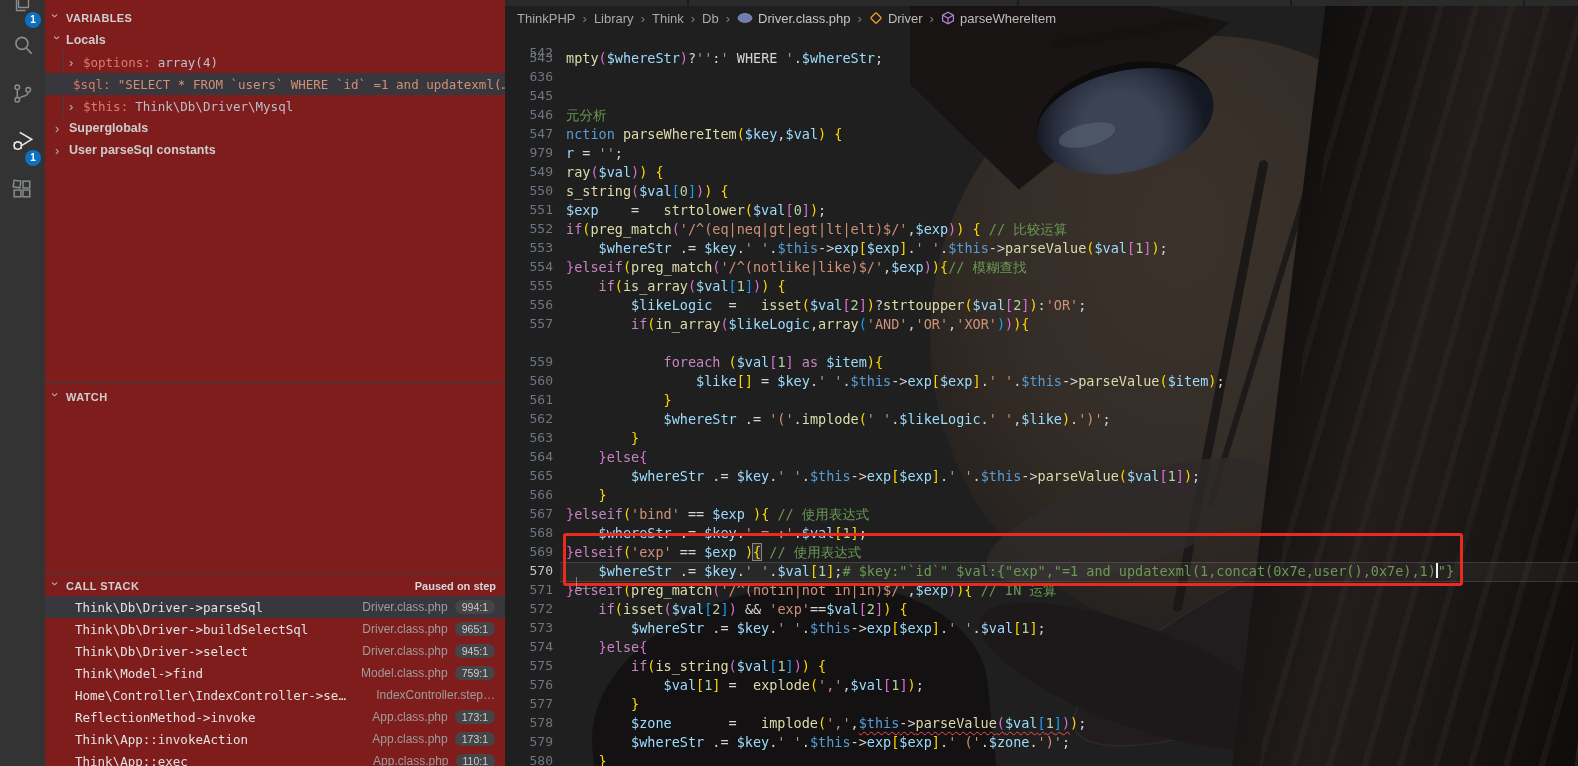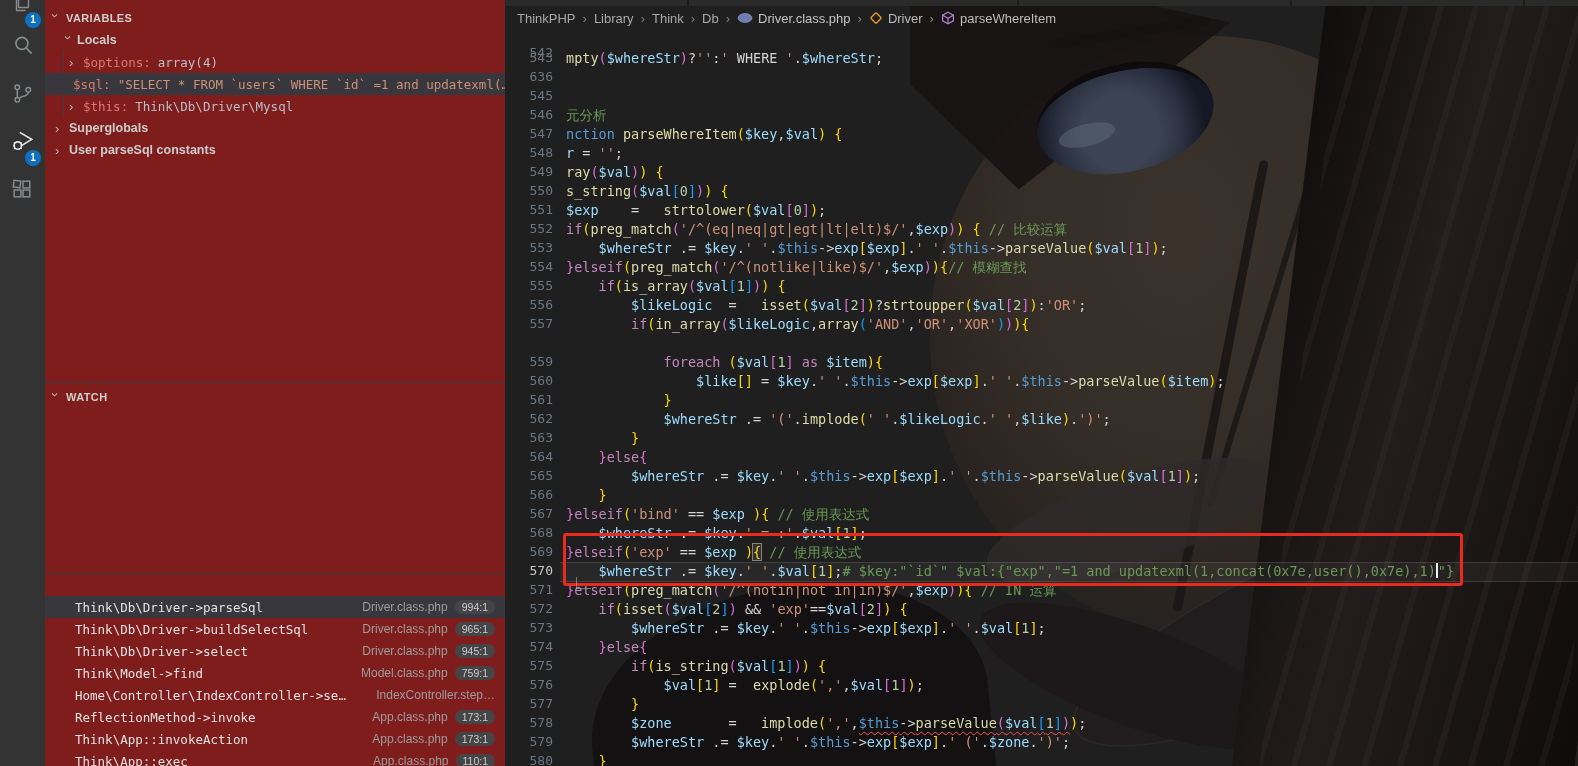--- a/index.html
+++ b/index.html
@@ -147,21 +147,21 @@
     </div>
   </div>
 
   <div class="sidebar">
 
     <div class="sec-header" style="top:7px;">
       <span class="twy">›</span>
       <span>VARIABLES</span>
     </div>
 
-    <div class="tree-row" style="top:29px; padding-left:18px;">
+    <div class="tree-row" style="top:29px; padding-left:7px;">
       <span class="twy">›</span>
       <span>Locals</span>
     </div>
 
     <div class="indent-guide" style="left:18px; top:51px; height:66px;"></div>
     <div id="var-rows">
         <div class="tree-row var-row" style="top: 51px; padding-left: 24px;">
           <span class="twy col">›</span>
           <span class="var-name">$options:</span>
           <span class="var-val-obj">array(4)</span>
@@ -187,20 +187,25 @@
       <span>User parseSql constants</span>
     </div>
 
     <div class="divider" style="top:383px;"></div>
     <div class="sec-header" style="top:386px;">
       <span class="twy">›</span>
       <span>WATCH</span>
     </div>
 
     <div class="divider" style="top:572px;"></div>
+    <div class="sec-header" style="top:575px;">
+      <span class="twy">›</span>
+      <span>CALL STACK</span>
+      <span class="paused">Paused on step</span>
+    </div>
     <div id="frame-rows">
         <div class="frame-row sel" style="top: 596px;">
           <span class="frame-fn">Think\Db\Driver-&gt;parseSql</span>
           <span class="frame-file">Driver.class.php</span>
           <span class="frame-badge">994:1</span>
         </div>
         <div class="frame-row" style="top: 618px;">
           <span class="frame-fn">Think\Db\Driver-&gt;buildSelectSql</span>
           <span class="frame-file">Driver.class.php</span>
           <span class="frame-badge">965:1</span>
@@ -291,21 +296,21 @@
     </div>
 
     <div class="cur-band" style="top:562px;"></div>
     <div id="code" class="code">
         <div class="line" style="top: 15px;"><span class="ln">542</span><span class="lt"></span></div>
         <div class="line" style="top: 20px;"><span class="ln">543</span><span class="lt"><span class="fn">mpty</span><span class="b2">(</span><span class="vr">$whereStr</span><span class="b2">)</span><span class="pl">?</span><span class="str">''</span><span class="pl">:</span><span class="str">' </span><span class="pl">WHERE</span><span class="str"> '</span><span class="pl">.</span><span class="vr">$whereStr</span><span class="pl">;</span></span></div>
         <div class="line" style="top: 39px;"><span class="ln">636</span><span class="lt"></span></div>
         <div class="line" style="top: 58px;"><span class="ln">545</span><span class="lt"></span></div>
         <div class="line" style="top: 77px;"><span class="ln">546</span><span class="lt"><span class="cm">元分析</span></span></div>
         <div class="line" style="top: 96px;"><span class="ln">547</span><span class="lt"><span class="st">nction </span><span class="fn">parseWhereItem</span><span class="b1">(</span><span class="vr">$key</span><span class="pl">,</span><span class="vr">$val</span><span class="b1">)</span><span class="pl"> </span><span class="b1">{</span></span></div>
-        <div class="line" style="top: 115px;"><span class="ln">548</span><span class="lt"><span class="vr">r</span><span class="pl"> = </span><span class="str">''</span><span class="pl">;</span></span></div>
+        <div class="line" style="top: 115px;"><span class="ln">979</span><span class="lt"><span class="vr">r</span><span class="pl"> = </span><span class="str">''</span><span class="pl">;</span></span></div>
         <div class="line" style="top: 134px;"><span class="ln">549</span><span class="lt"><span class="fn">ray</span><span class="b2">(</span><span class="vr">$val</span><span class="b2">)</span><span class="b1">)</span><span class="pl"> </span><span class="b1">{</span></span></div>
         <div class="line" style="top: 153px;"><span class="ln">550</span><span class="lt"><span class="fn">s_string</span><span class="b2">(</span><span class="vr">$val</span><span class="b3">[</span><span class="nm">0</span><span class="b3">]</span><span class="b2">)</span><span class="b1">)</span><span class="pl"> </span><span class="b1">{</span></span></div>
         <div class="line" style="top: 172px;"><span class="ln">551</span><span class="lt"><span class="vr">$exp</span><span class="pl">    =   </span><span class="fn">strtolower</span><span class="b1">(</span><span class="vr">$val</span><span class="b2">[</span><span class="nm">0</span><span class="b2">]</span><span class="b1">)</span><span class="pl">;</span></span></div>
         <div class="line" style="top: 191px;"><span class="ln">552</span><span class="lt"><span class="kw">if</span><span class="b1">(</span><span class="fn">preg_match</span><span class="b2">(</span><span class="str">'/^(eq|neq|gt|egt|lt|elt)$/'</span><span class="pl">,</span><span class="vr">$exp</span><span class="b2">)</span><span class="b1">)</span><span class="pl"> </span><span class="b1">{</span><span class="cm"> // 比较运算</span></span></div>
         <div class="line" style="top: 210px;"><span class="ln">553</span><span class="lt"><span class="pl">    </span><span class="vr">$whereStr</span><span class="pl"> .= </span><span class="vr">$key</span><span class="pl">.</span><span class="str">' '</span><span class="pl">.</span><span class="st">$this</span><span class="pl">-&gt;</span><span class="vr">exp</span><span class="b1">[</span><span class="vr">$exp</span><span class="b1">]</span><span class="pl">.</span><span class="str">' '</span><span class="pl">.</span><span class="st">$this</span><span class="pl">-&gt;</span><span class="fn">parseValue</span><span class="b1">(</span><span class="vr">$val</span><span class="b2">[</span><span class="nm">1</span><span class="b2">]</span><span class="b1">)</span><span class="pl">;</span></span></div>
         <div class="line" style="top: 229px;"><span class="ln">554</span><span class="lt"><span class="b2">}</span><span class="kw">elseif</span><span class="b1">(</span><span class="fn">preg_match</span><span class="b2">(</span><span class="str">'/^(notlike|like)$/'</span><span class="pl">,</span><span class="vr">$exp</span><span class="b2">)</span><span class="b1">)</span><span class="b1">{</span><span class="cm">// 模糊查找</span></span></div>
         <div class="line" style="top: 248px;"><span class="ln">555</span><span class="lt"><span class="pl">    </span><span class="kw">if</span><span class="b1">(</span><span class="fn">is_array</span><span class="b2">(</span><span class="vr">$val</span><span class="b3">[</span><span class="nm">1</span><span class="b3">]</span><span class="b2">)</span><span class="b1">)</span><span class="pl"> </span><span class="b1">{</span></span></div>
         <div class="line" style="top: 267px;"><span class="ln">556</span><span class="lt"><span class="pl">        </span><span class="vr">$likeLogic</span><span class="pl">  =   </span><span class="fn">isset</span><span class="b1">(</span><span class="vr">$val</span><span class="b2">[</span><span class="nm">2</span><span class="b2">]</span><span class="b1">)</span><span class="pl">?</span><span class="fn">strtoupper</span><span class="b1">(</span><span class="vr">$val</span><span class="b2">[</span><span class="nm">2</span><span class="b2">]</span><span class="b1">)</span><span class="pl">:</span><span class="str">'OR'</span><span class="pl">;</span></span></div>
         <div class="line" style="top: 286px;"><span class="ln">557</span><span class="lt"><span class="pl">        </span><span class="kw">if</span><span class="b1">(</span><span class="fn">in_array</span><span class="b2">(</span><span class="vr">$likeLogic</span><span class="pl">,</span><span class="fn">array</span><span class="b3">(</span><span class="str">'AND'</span><span class="pl">,</span><span class="str">'OR'</span><span class="pl">,</span><span class="str">'XOR'</span><span class="b3">)</span><span class="b2">)</span><span class="b1">)</span><span class="b1">{</span></span></div>
         <div class="line" style="top: 324px;"><span class="ln">559</span><span class="lt"><span class="pl">            </span><span class="kw">foreach</span><span class="pl"> </span><span class="b1">(</span><span class="vr">$val</span><span class="b2">[</span><span class="nm">1</span><span class="b2">]</span><span class="pl"> </span><span class="kw">as</span><span class="pl"> </span><span class="vr">$item</span><span class="b1">)</span><span class="b1">{</span></span></div>

